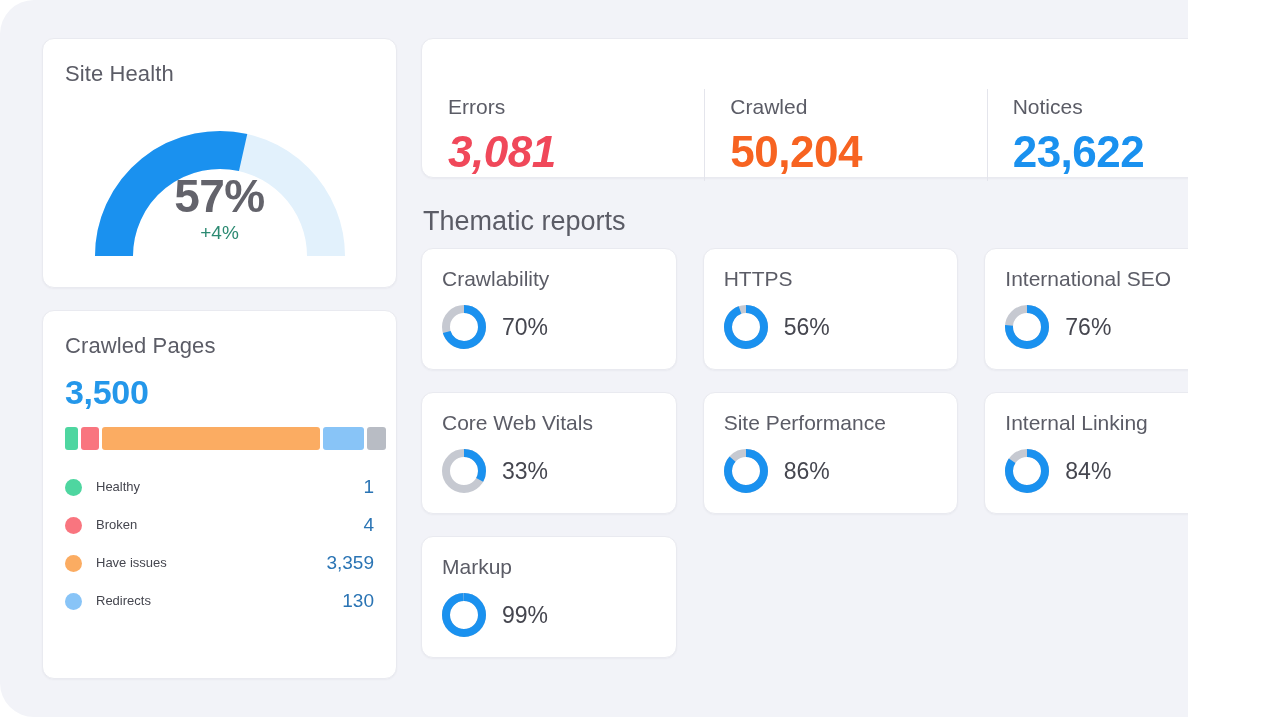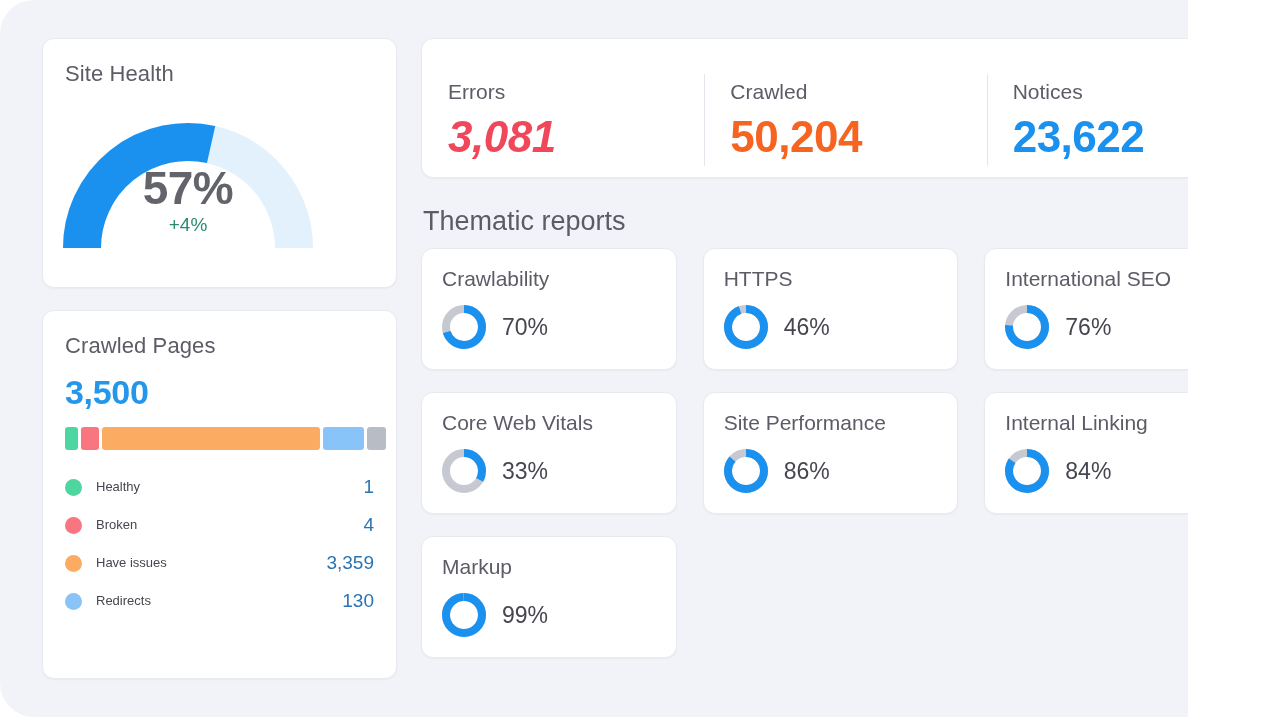--- a/index.html
+++ b/index.html
@@ -59,22 +59,23 @@
   .card-title {
     font-size: 22px;
     color: #5b5c66;
     font-weight: 400;
     letter-spacing: 0.1px;
     line-height: 26px;
   }
   .gauge-wrap {
     position: absolute;
     left: 0; right: 0;
-    top: 64px;
-    display: flex;
+    top: 72px;
+    display: flex;
+    justify-content: center;
   }
   .gauge-holder { position: relative; width: 290px; height: 152px; }
   .gauge-center {
     position: absolute;
     left: 0; right: 0;
     top: 60px;
     text-align: center;
   }
   .gauge-value {
     font-size: 46px;
@@ -141,21 +142,21 @@
   
   .right-col {
     flex: 1 1 auto;
     display: flex;
     flex-direction: column;
   }
   .issues-card {
     height: 140px;
     padding: 26px 0 0 0;
     display: flex;
-    align-items: center;
+    align-items: flex-end;
     gap: 30px;
   }
   .issue-block {
     flex: 1 1 0;
     padding: 0 0 0 26px;
     position: relative;
   }
   .issue-block + .issue-block::before {
     content: "";
     position: absolute;
@@ -304,21 +305,21 @@
               <span class="report-pct">70%</span>
             </div>
           </div>
           <div class="card report-card">
             <div class="report-title">HTTPS</div>
             <div class="report-row">
               <svg width="44" height="44" viewBox="0 0 44 44" class="donut">
                 <circle cx="22" cy="22" r="18" fill="none" stroke="#c6c9d1" stroke-width="8"></circle>
                 <circle cx="22" cy="22" r="18" fill="none" stroke="#1a91ef" stroke-width="8" stroke-dasharray="106.3114953974786 113.09733552923255" transform="rotate(-90 22 22)"></circle>
               </svg>
-              <span class="report-pct">46%</span>
+              <span class="report-pct">56%</span>
             </div>
           </div>
           <div class="card report-card">
             <div class="report-title">International SEO</div>
             <div class="report-row">
               <svg width="44" height="44" viewBox="0 0 44 44" class="donut">
                 <circle cx="22" cy="22" r="18" fill="none" stroke="#c6c9d1" stroke-width="8"></circle>
                 <circle cx="22" cy="22" r="18" fill="none" stroke="#1a91ef" stroke-width="8" stroke-dasharray="85.95397500221674 113.09733552923255" transform="rotate(-90 22 22)"></circle>
               </svg>
               <span class="report-pct">76%</span>

